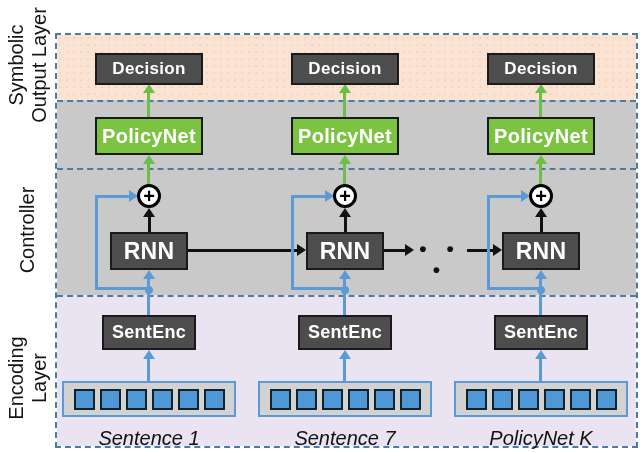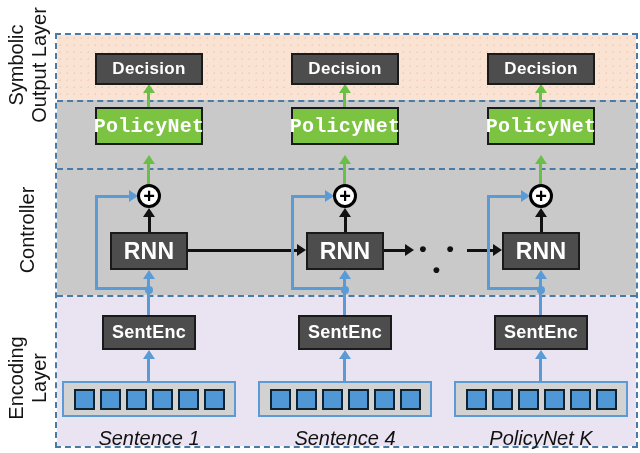--- a/index.html
+++ b/index.html
@@ -22,21 +22,21 @@
   .sep1{top:65px;} .sep2{top:133px;} .sep3{top:260px;}
 
   
   .col{position:absolute;top:0;bottom:0;width:0;}
   .col1{left:92px;} .col2{left:288px;} .col3{left:484px;}
 
   .nodebox{position:absolute;box-sizing:border-box;border:2px solid var(--box_border);
            color:#ffffff;display:flex;align-items:center;justify-content:center;
            font-weight:600;letter-spacing:.3px;}
   .decision{left:-54px;width:108px;top:18px;height:32px;background:var(--dark_box);font-size:17px;}
-  .policy{left:-54px;width:108px;top:72px;height:38px;background:var(--green_box);font-size:20px;font-family:Liberation Mono, monospace;}
+  .policy{left:-54px;width:108px;top:82px;height:38px;background:var(--green_box);font-size:20px;}
   .rnn{left:-39px;width:78px;top:197px;height:38px;background:var(--dark_box);font-size:23px;}
   .sentenc{left:-47px;width:94px;top:280px;height:35px;background:var(--dark_box);font-size:18px;}
 
   .plus-circle{position:absolute;left:-12px;top:149px;width:24px;height:24px;border-radius:50%;
         background:#ffffff;border:3px solid #000;box-sizing:border-box;
         display:flex;align-items:center;justify-content:center;
         font-size:20px;font-weight:bold;color:#000;line-height:18px;z-index:3;}
 
   
   .vline{position:absolute;}
@@ -183,21 +183,21 @@
     <div class="nodebox rnn">RNN</div>
     <div class="nodebox sentenc">SentEnc</div>
     <div class="strip">
         <div class="token"></div>
         <div class="token"></div>
         <div class="token"></div>
         <div class="token"></div>
         <div class="token"></div>
         <div class="token"></div>
       </div>
-    <div class="sent-label">Sentence 4</div>
+    <div class="sent-label">Sentence 7</div>
   </div>
 
   <div class="col col3">
     <div class="vline b-line skip-v"></div>
     <div class="vline b-line skip-hb"></div>
     <div class="vline b-line skip-ht"></div>
     <div class="ah ah-right-b skip-head"></div>
     <div class="junction"></div>
     <div class="vline g-line garr1-line"></div>
     <div class="ah ah-up-g garr1-head"></div>

